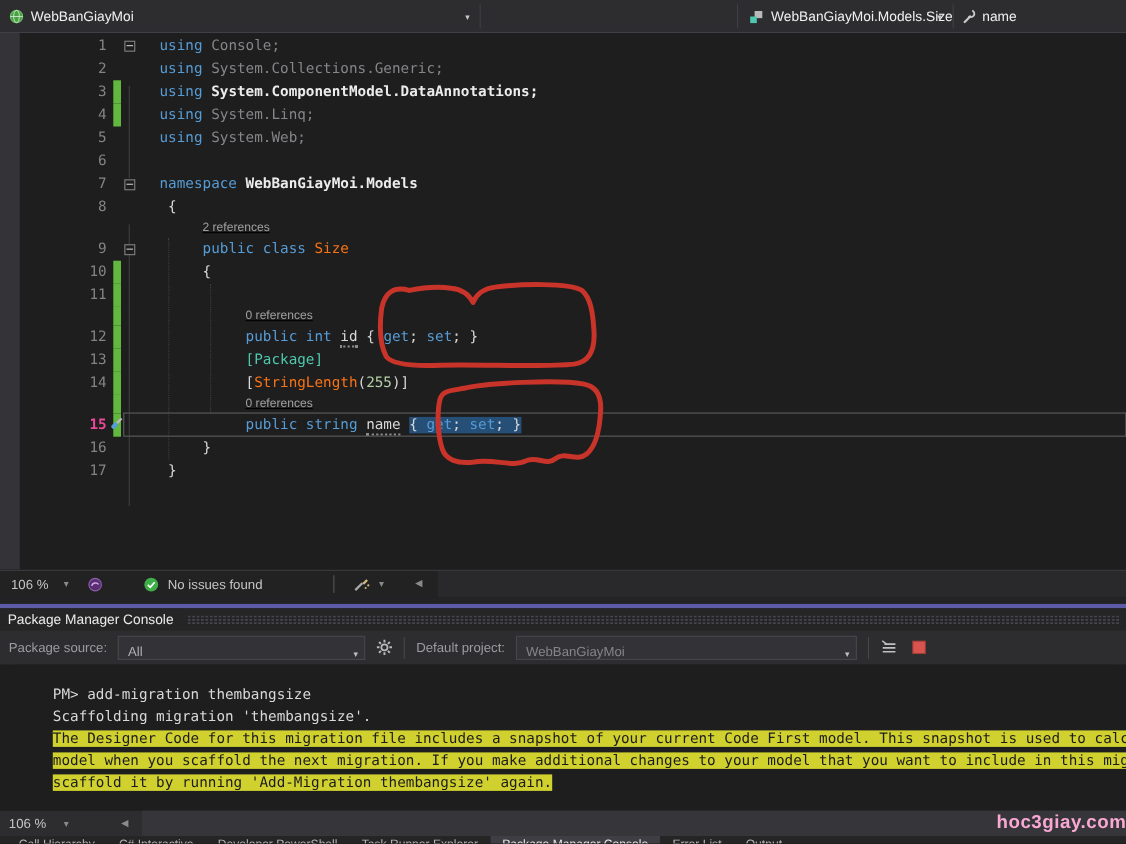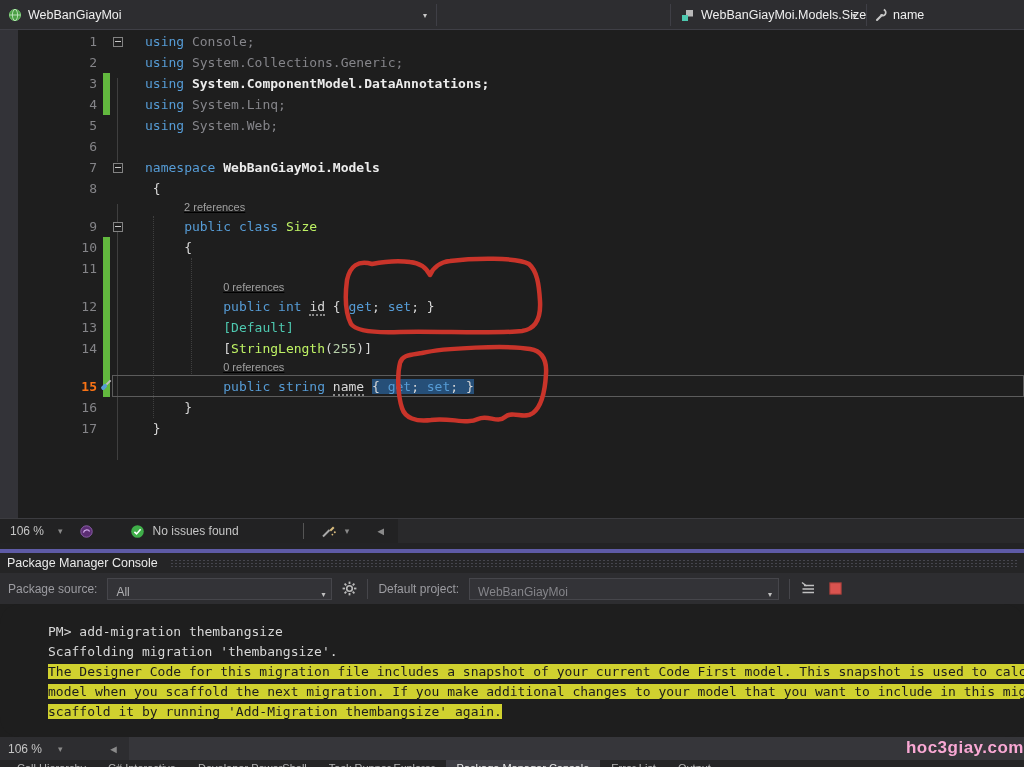--- a/index.html
+++ b/index.html
@@ -19,35 +19,35 @@
   
   #editor { position:absolute; left:0; top:30px; width:1024px; height:488px;
             background:#1e1e1e; overflow:hidden; }
   #bp-margin { position:absolute; left:0; top:0; width:18px; height:100%; background:#333338; }
   #code-lines { position:relative; padding-top:1px; }
   .code-row { display:flex; height:21px; align-items:stretch; position:relative; }
   .cl-row   { display:flex; height:17px; align-items:stretch; position:relative;text-decoration:underline; }
   .ln { width:100px; padding-right:3px; text-align:right;
         font-family:"DejaVu Sans Mono", monospace; font-size:13px; line-height:21px;
         color:#848488; }
-  .ln.cur { color:#f97316; font-weight:bold; }
+  .ln.cur { color:#ec4899; font-weight:bold; }
   .bar-col { width:12px; position:relative; }
   .bar { position:absolute; left:3px; top:0; width:7px; height:100%; background:#62b83e; }
   .fold-col { width:16px; position:relative; }
   .fold-box { position:absolute; left:1px; top:50%; margin-top:-5px; width:10px; height:10px;
               border:1px solid #828282; background:#1e1e1e; }
   .fold-box::after { content:""; position:absolute; left:1px; right:1px; top:3px; height:1px;
                      background:#c8c8c8; }
   pre.code { flex:1; padding-left:17px; font-family:"DejaVu Sans Mono", monospace;
              font-size:13px; line-height:21px; white-space:pre; overflow:hidden; }
   .tk-kw { color:#569cd6; }
   .tk-pl { color:#d8d8d8; }
   .tk-gray { color:#85858a; }
   .tk-bw { color:#ececec; font-weight:bold; }
-  .tk-ty { color:#bef264; }
+  .tk-ty { color:#f97316; }
   .tk-at { color:#4ec9b0; }
   .tk-nm { color:#b5cea8; }
   .tk-ul { color:#d8d8d8; border-bottom:2px dotted #8a8a8a; }
   .tk-sel { background:#264f78; }
   .cl-text { font-size:11px; color:#a0a0a0; line-height:17px; }
   .guide { position:absolute; width:0; border-left:1px dotted #3f3f3f; }
   .oline { position:absolute; width:1px; background:#3f3f3f; }
   #current-line-box { position:absolute; left:112px; right:0; height:22px;
                       border:1px solid #5c5c5c; pointer-events:none; }
 
@@ -256,21 +256,21 @@
           </div>
           <div class="fold-col"></div>
           <pre class="code"><span class="tk-pl">          </span><span class="tk-kw">public int</span><span class="tk-pl"> </span><span class="tk-ul">id</span><span class="tk-pl"> { </span><span class="tk-kw">get</span><span class="tk-pl">; </span><span class="tk-kw">set</span><span class="tk-pl">; }</span></pre>
         </div>
         <div class="code-row">
           <div class="ln">13</div>
           <div class="bar-col">
             <div class="bar"></div>
           </div>
           <div class="fold-col"></div>
-          <pre class="code"><span class="tk-at">          [Default]</span></pre>
+          <pre class="code"><span class="tk-at">          [Package]</span></pre>
         </div>
         <div class="code-row">
           <div class="ln">14</div>
           <div class="bar-col">
             <div class="bar"></div>
           </div>
           <div class="fold-col"></div>
           <pre class="code"><span class="tk-pl">          [</span><span class="tk-ty">StringLength</span><span class="tk-pl">(</span><span class="tk-nm">255</span><span class="tk-pl">)]</span></pre>
         </div>
         <div class="cl-row">

